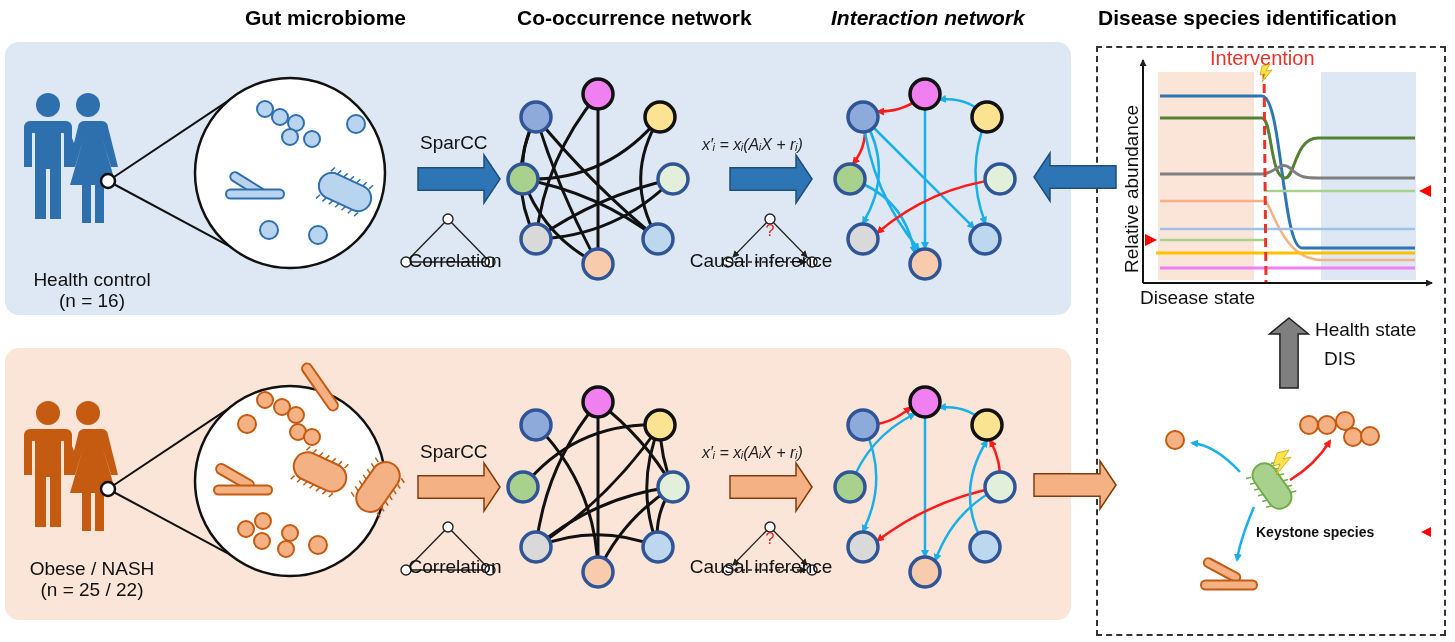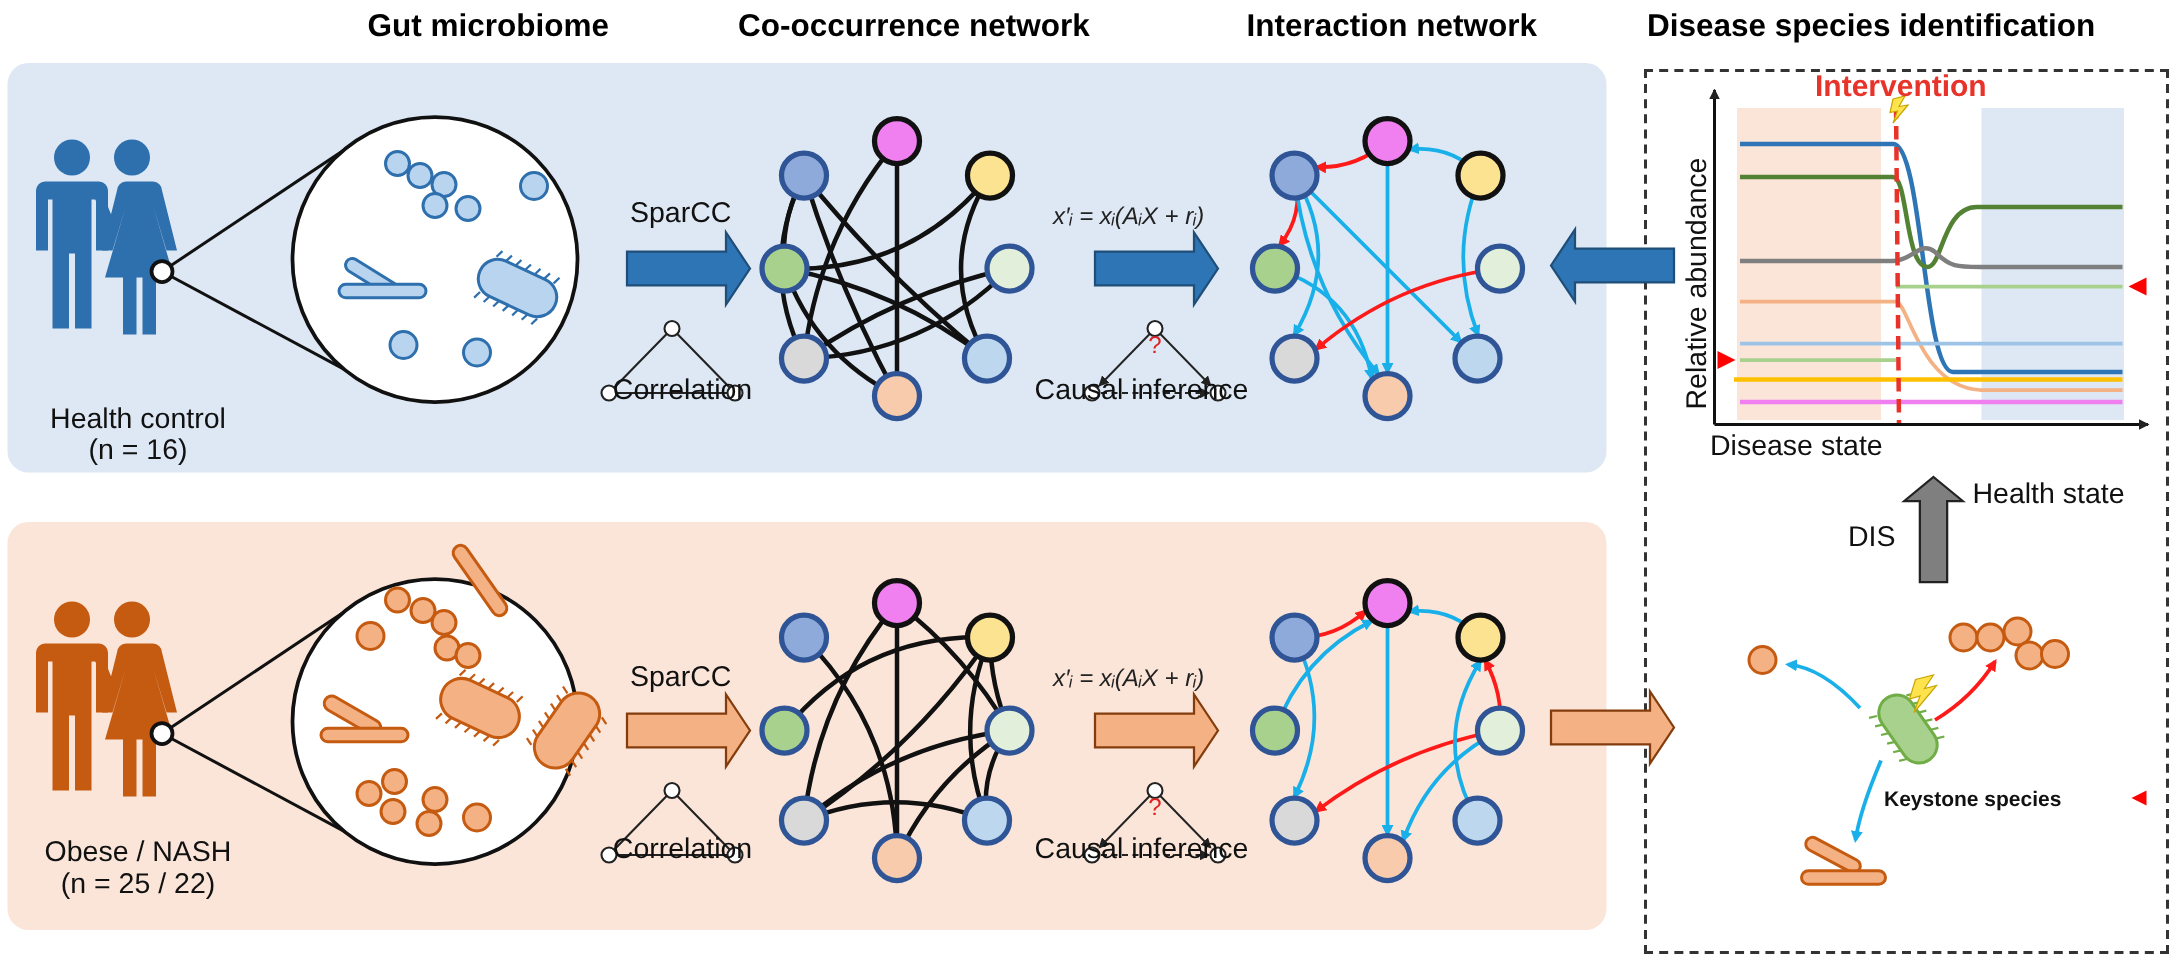--- a/index.html
+++ b/index.html
@@ -10,22 +10,22 @@
   #panel-bot { left:5px; top:348px; width:1066px; height:272px; background:#fbe5d8; }
   #keybox { position:absolute; left:1096px; top:46px; width:350px; height:590px; border:2px dashed #333; box-sizing:border-box; }
   svg { position:absolute; left:0; top:0; }
   .lbl { position:absolute; font-size:19px; color:#111; white-space:nowrap; text-align:center; }
   .eq { position:absolute; font-family:Liberation Sans, sans-serif; font-style:italic; font-size:16px; color:#222; white-space:nowrap; }
 </style>
 </head>
 <body>
 
 <div class="hdr" style="left:245px;text-align:right;">Gut microbiome</div>
-<div class="hdr" style="left:492px;">Co-occurrence network</div>
-<div class="hdr" style="left:831px;">Interaction network</div>
+<div class="hdr" style="left:517px;">Co-occurrence network</div>
+<div class="hdr" style="left:831px;font-style:italic;">Interaction network</div>
 <div class="hdr" style="left:1098px;">Disease species identification</div>
 
 <div class="panel" id="panel-top"></div>
 <div class="panel" id="panel-bot"></div>
 <div id="keybox"></div>
 
 <svg id="fig" width="1455" height="642">
   <defs>
     <marker id="arrB" markerWidth="8" markerHeight="8" refX="6" refY="4" orient="auto" markerUnits="userSpaceOnUse">
         <path d="M0,0 L8,4 L0,8 z" fill="#19b0ea"></path>
@@ -331,18 +331,18 @@
 <div class="lbl" style="left:12px;top:558px;width:160px;line-height:21px;">
   <div>Obese / NASH</div>
   <div>(n = 25 / 22)</div>
 </div>
 <div class="lbl" style="left:420px;top:441px;width:60px;">SparCC</div>
 <div class="lbl" style="left:395px;top:556px;width:120px;">Correlation</div>
 <div class="eq" style="left:702px;top:444px;">x′ᵢ = xᵢ(AᵢX + rᵢ)</div>
 <div class="lbl" style="left:676px;top:556px;width:170px;">Causal inference</div>
 <div class="lbl" style="left:760px;top:530px;width:20px;color:#e02020;font-size:16px;">?</div>
 
-<div class="lbl" style="left:1210px;top:47px;font-weight:bold;color:#e8332a;font-size:20px;">Intervention</div>
+<div class="lbl" style="left:1210px;top:47px;font-weight:normal;color:#e8332a;font-size:20px;">Intervention</div>
 <div class="lbl" style="left:1042px;top:178px;width:180px;transform:rotate(-90deg);">Relative abundance</div>
 <div class="lbl" style="left:1140px;top:287px;">Disease state</div>
 <div class="lbl" style="left:1315px;top:287px;margin-top:32px;">Health state</div>
-<div class="lbl" style="left:1232px;top:348px;">DIS</div>
+<div class="lbl" style="left:1324px;top:348px;">DIS</div>
 <div class="lbl" style="left:1256px;top:524px;font-weight:bold;font-size:14px;">Keystone species</div>
 
 </body></html>

